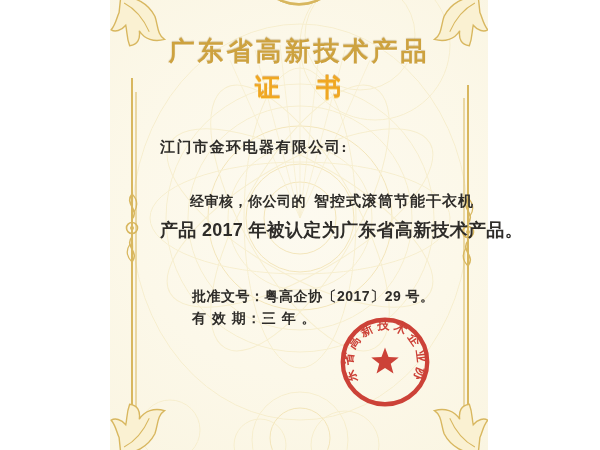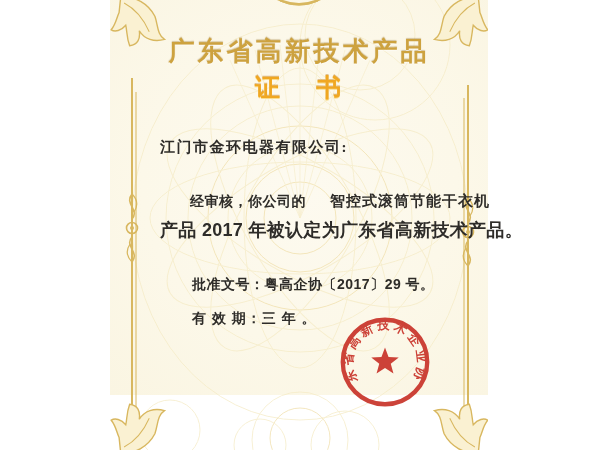--- a/index.html
+++ b/index.html
@@ -8,21 +8,21 @@
     --subtitle-orange:#f0a722;
     --border-gold:#d8b75f;
     --seal-red:#c9352b;
     --text-dark:#2e2c29;
   }
   *{margin:0;padding:0;box-sizing:border-box;}
   html,body{width:600px;height:450px;overflow:hidden;background:#fff;
     font-family:"Liberation Sans","DejaVu Sans",sans-serif;}
   .stage{position:relative;width:600px;height:450px;background:#ffffff;}
   .paper{
-    position:absolute;left:110px;top:0;width:378px;height:395px;
+    position:absolute;left:110px;top:0;width:378px;height:450px;
     background:radial-gradient(circle at 50% 46%, #fdfaf0 0%, #fcf8e9 55%, #faf5e2 100%);
   }
   svg.layer{position:absolute;left:0;top:0;width:378px;height:450px;}
   .gold-stroke{stroke:var(--border-gold);fill:none;}
   .gold-fill{fill:var(--border-gold);}
   .leaf-shape{fill:#faf1d2;stroke:var(--border-gold);stroke-width:1.4;}
   .faint{stroke:#f0dfab;fill:none;}
   .fainter{stroke:#f5ebc6;fill:none;}
 
   .txt{position:absolute;line-height:1.2;white-space:nowrap;color:var(--text-dark);}
@@ -31,23 +31,23 @@
 
   .title{left:0;top:36px;width:100%;text-align:center;font-size:26px;font-weight:800;
     letter-spacing:3px;color:var(--title-gold);
     text-shadow:0 1px 1px rgba(255,255,255,.65), 0 -1px 1px rgba(140,100,20,.35);}
   .subtitle{left:0;top:73px;width:100%;text-align:center;font-size:25px;font-weight:800;
     word-spacing:26px;letter-spacing:2px;color:var(--subtitle-orange);
     text-shadow:0 1px 0 rgba(250,215,120,.8), 0 -1px 0 rgba(180,110,10,.4);}
   .company{left:50px;top:138px;font-size:15px;font-weight:600;letter-spacing:1.5px;}
   .bodyline1{left:80px;top:192px;font-size:14px;}
   .body-intro{letter-spacing:.5px;}
-  .product{font-size:15px;font-weight:600;margin-left:24px;letter-spacing:1px;}
+  .product{font-size:15px;font-weight:600;margin-left:8px;letter-spacing:1px;}
   .bodyline2{left:50px;top:220px;font-size:18px;letter-spacing:.3px;}
-  .approval{left:82px;top:276px;font-size:14px;letter-spacing:.5px;}
+  .approval{left:82px;top:288px;font-size:14px;letter-spacing:.5px;}
   .validity{left:82px;top:310px;font-size:14px;letter-spacing:1px;}
   .seal{position:absolute;left:227px;top:314px;width:96px;height:96px;opacity:.93;z-index:4;}
   .seal-text-arc{font-family:"Liberation Serif","DejaVu Serif",serif;font-weight:bold;
     font-size:13px;letter-spacing:3.4px;fill:var(--seal-red);}
   .date{left:240px;top:398px;font-size:14px;letter-spacing:1.5px;color:#3b3a38;z-index:5;}
 </style>
 </head>
 <body>
 
 <div class="stage">

